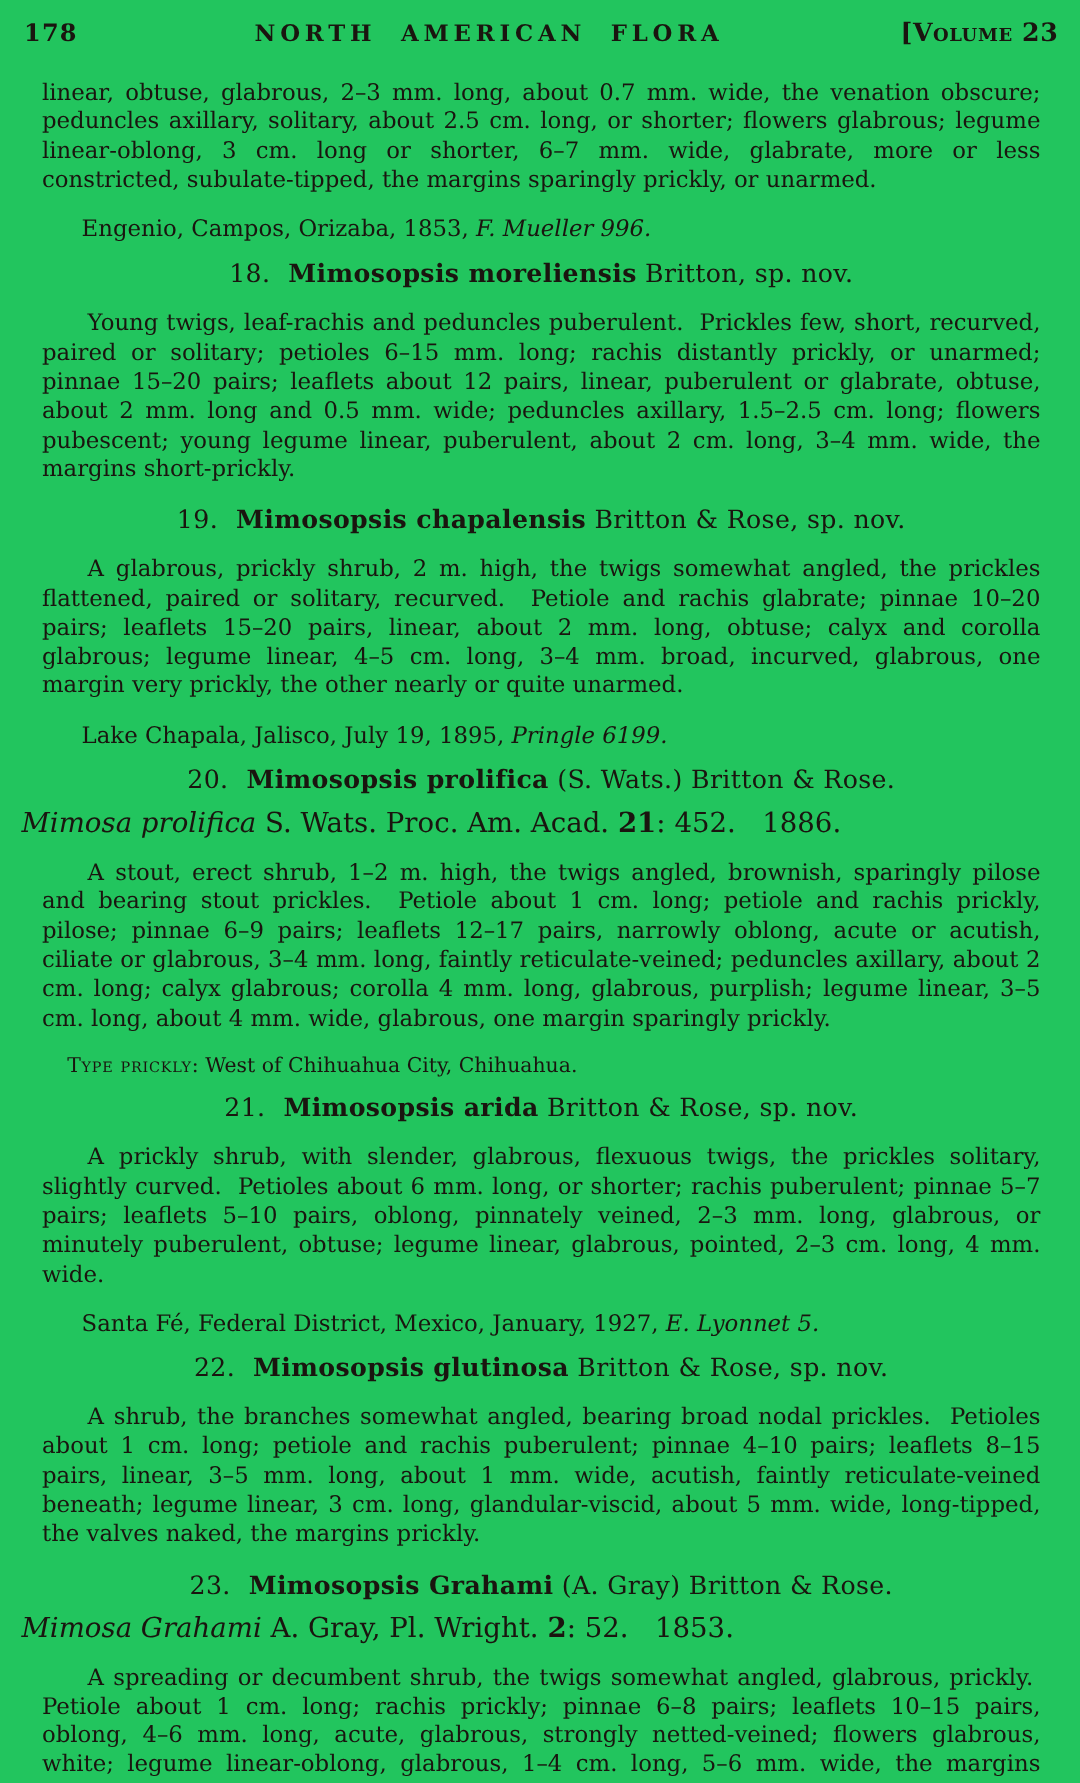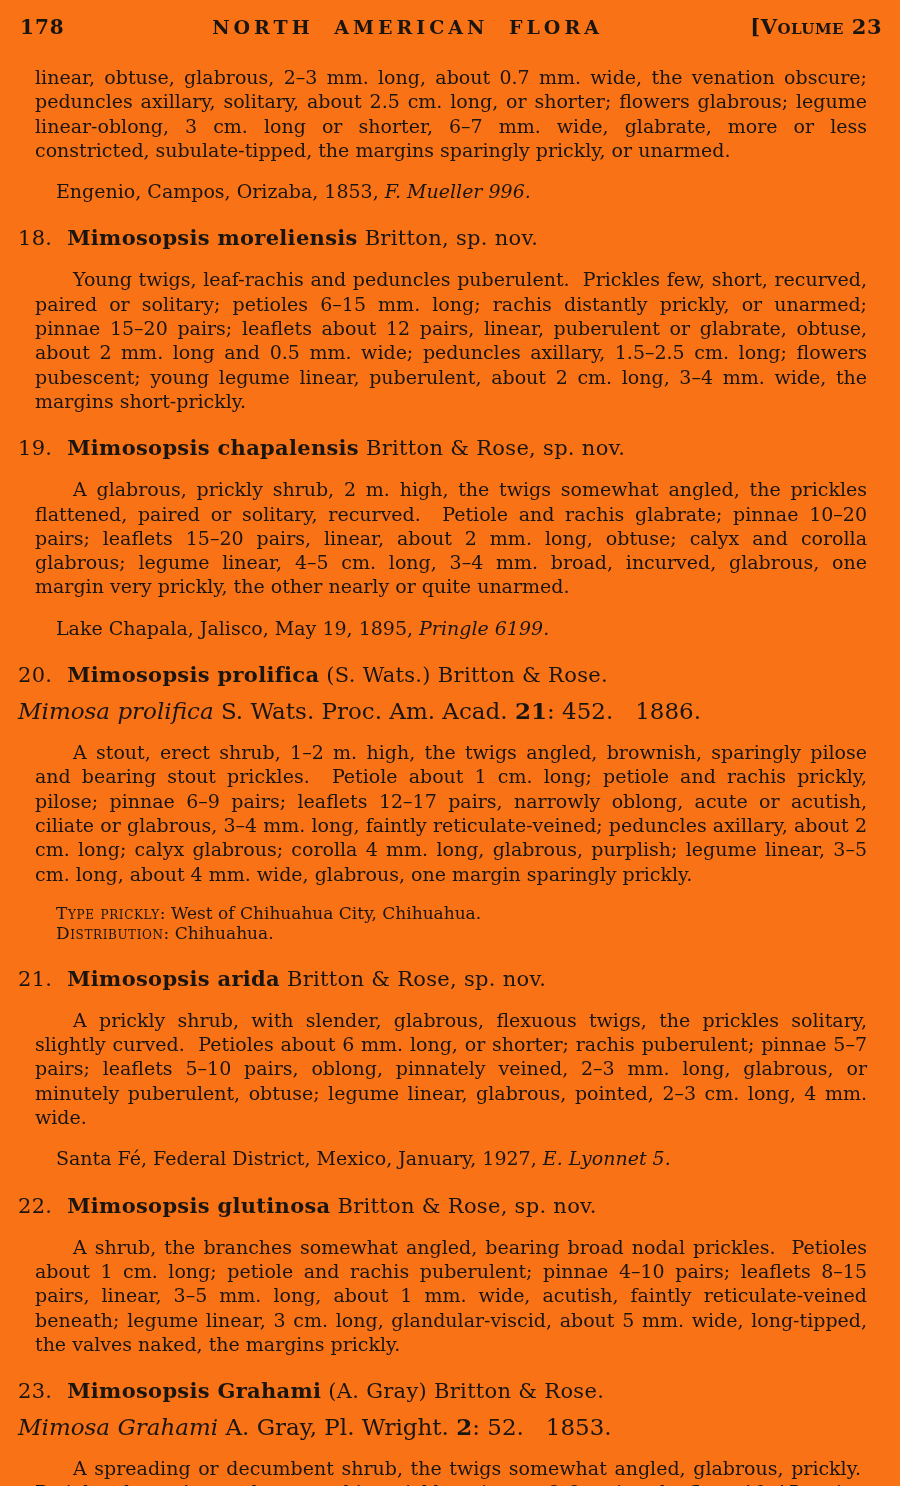--- a/index.html
+++ b/index.html
@@ -6,21 +6,21 @@
     margin: 0;
     padding: 0;
     background: #f8ece2;
   }
   .page {
     position: relative;
     width: 900px;
     height: 1486px;
     box-sizing: border-box;
     padding: 12px 16px 0 18px;
-    background: #f97316;
+    background: #22c55e;
     color: #1a150f;
     font-family: "DejaVu Serif", "Liberation Serif", serif;
     overflow: hidden;
   }
   
   .running-head {
     display: flex;
     justify-content: space-between;
     align-items: baseline;
     padding: 2px 2px 0 2px;
@@ -51,27 +51,28 @@
     line-height: 24.3px;
     text-align: justify;
     text-indent: 38px;
     margin: 17px;
   }
   .noindent { text-indent: 0; }
   .citation {
     font-size: 19px;
     line-height: 24.3px;
     text-indent: 38px;
-    margin: 0;
+    margin: 12px;
   }
   .citation i, .synonymy i { font-style: italic; }
   .species-heading {
+    text-align: center;
     font-size: 21px;
     font-weight: 400;
-    margin: 22px 0 12px 0;
+    margin: 12px 0 12px 0;
     letter-spacing: 0.3px;
   }
   .species-heading .species-number { margin-right: 8px; }
   .species-heading b { font-weight: 700; }
   .synonymy {
     font-size: 23px;
     line-height: 23px;
     margin: 0 0 7px 0;
   }
   .synonymy b { font-weight: 700; }
@@ -112,34 +113,33 @@
       <p class="body-text">Young twigs, leaf-rachis and peduncles puberulent.&nbsp; Prickles few, short, recurved, paired or solitary; petioles 6–15 mm. long; rachis distantly prickly, or unarmed; pinnae 15–20 pairs; leaflets about 12 pairs, linear, puberulent or glabrate, obtuse, about 2 mm. long and 0.5 mm. wide; peduncles axillary, 1.5–2.5 cm. long; flowers pubescent; young legume linear, puberulent, about 2 cm. long, 3–4 mm. wide, the margins short-prickly.</p>
     </section>
 
     <section>
       <h2 class="species-heading">
         <span class="species-number">19.</span>
         <b>Mimosopsis chapalensis</b>
         <span>Britton &amp; Rose, sp. nov.</span>
       </h2>
       <p class="body-text">A glabrous, prickly shrub, 2 m. high, the twigs somewhat angled, the prickles flattened, paired or solitary, recurved.&nbsp; Petiole and rachis glabrate; pinnae 10–20 pairs; leaflets 15–20 pairs, linear, about 2 mm. long, obtuse; calyx and corolla glabrous; legume linear, 4–5 cm. long, 3–4 mm. broad, incurved, glabrous, one margin very prickly, the other nearly or quite unarmed.</p>
-      <p class="citation"><span>Lake Chapala, Jalisco, May 19, 1895, </span><i>Pringle 6199.</i></p>
+      <p class="citation"><span>Lake Chapala, Jalisco, July 19, 1895, </span><i>Pringle 6199.</i></p>
     </section>
 
     <section>
       <h2 class="species-heading">
         <span class="species-number">20.</span>
         <b>Mimosopsis prolifica</b>
         <span>(S. Wats.) Britton &amp; Rose.</span>
       </h2>
       <p class="synonymy"><i>Mimosa prolifica</i><span> S. Wats. Proc. Am. Acad. </span><b>21</b><span>: 452.&nbsp;&nbsp; 1886.</span></p>
       <p class="body-text">A stout, erect shrub, 1–2 m. high, the twigs angled, brownish, sparingly pilose and bearing stout prickles.&nbsp; Petiole about 1 cm. long; petiole and rachis prickly, pilose; pinnae 6–9 pairs; leaflets 12–17 pairs, narrowly oblong, acute or acutish, ciliate or glabrous, 3–4 mm. long, faintly reticulate-veined; peduncles axillary, about 2 cm. long; calyx glabrous; corolla 4 mm. long, glabrous, purplish; legume linear, 3–5 cm. long, about 4 mm. wide, glabrous, one margin sparingly prickly.</p>
       <div class="tl-block">
         <p class="tl-line"><span class="sc">Type prickly</span><span>: West of Chihuahua City, Chihuahua.</span></p>
-        <p class="tl-line"><span class="sc">Distribution</span><span>: Chihuahua.</span></p>
       </div>
     </section>
 
     <section>
       <h2 class="species-heading">
         <span class="species-number">21.</span>
         <b>Mimosopsis arida</b>
         <span>Britton &amp; Rose, sp. nov.</span>
       </h2>
       <p class="body-text">A prickly shrub, with slender, glabrous, flexuous twigs, the prickles solitary, slightly curved.&nbsp; Petioles about 6 mm. long, or shorter; rachis puberulent; pinnae 5–7 pairs; leaflets 5–10 pairs, oblong, pinnately veined, 2–3 mm. long, glabrous, or minutely puberulent, obtuse; legume linear, glabrous, pointed, 2–3 cm. long, 4 mm. wide.</p>

